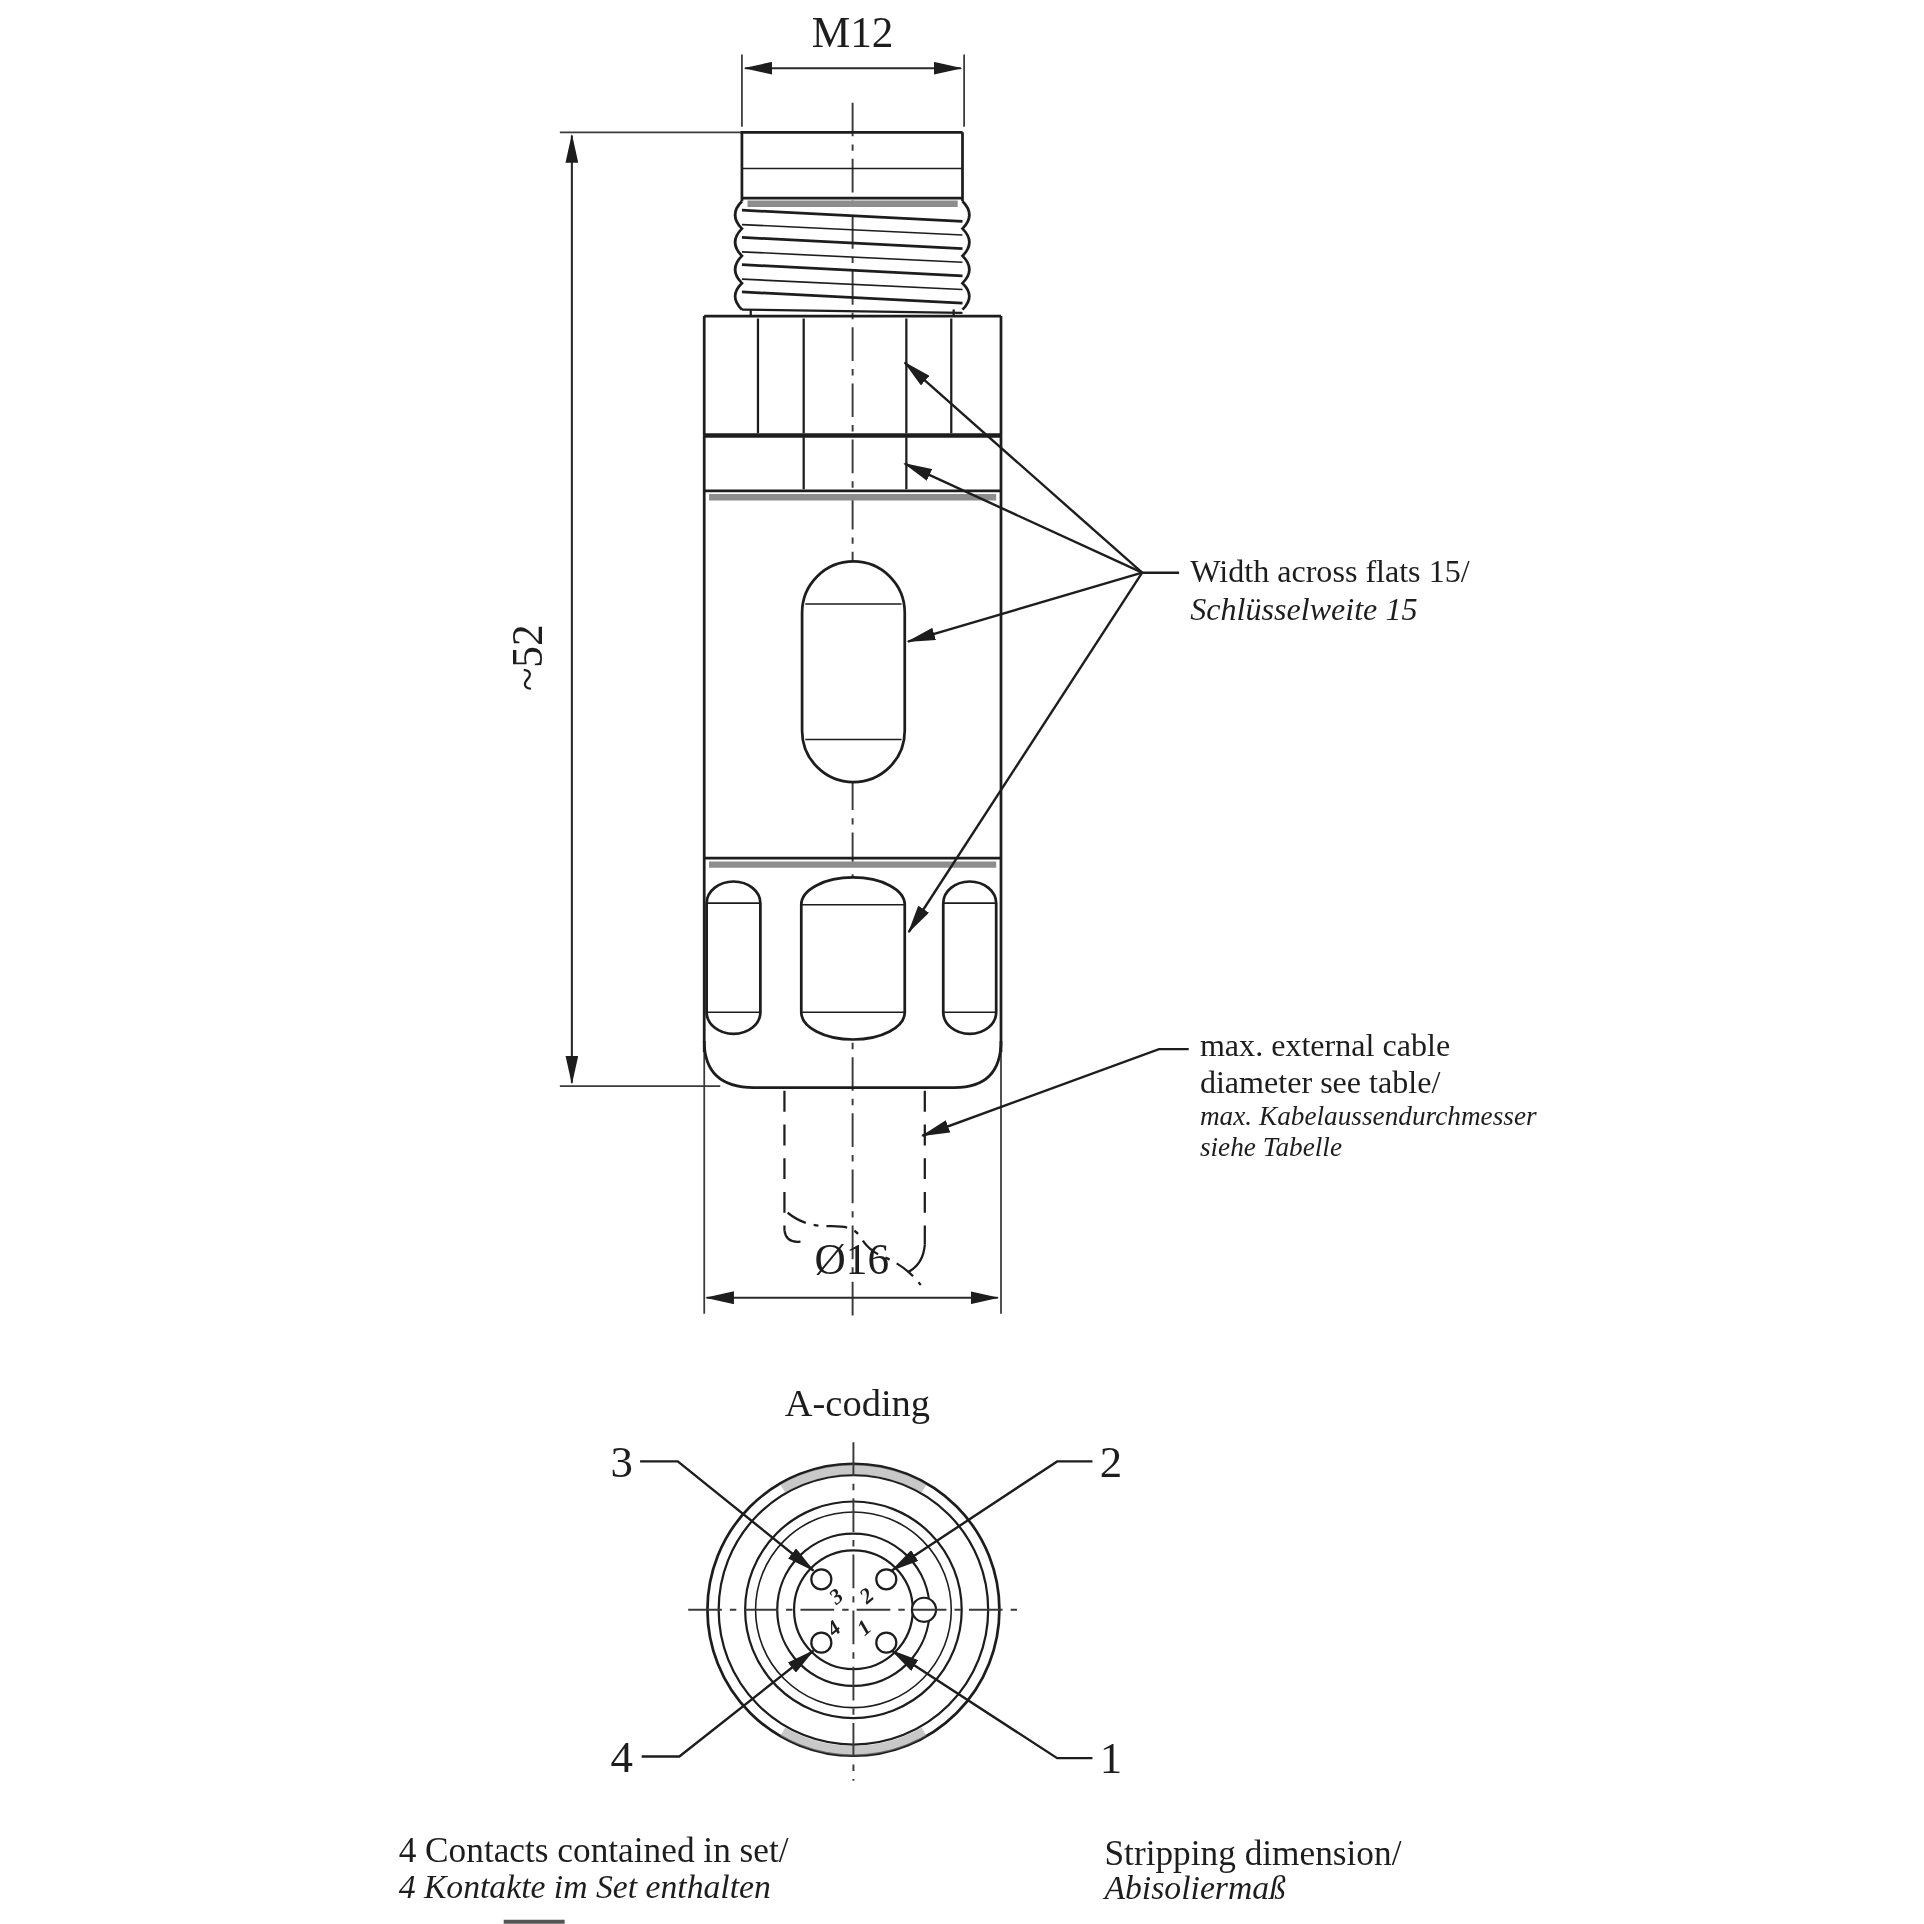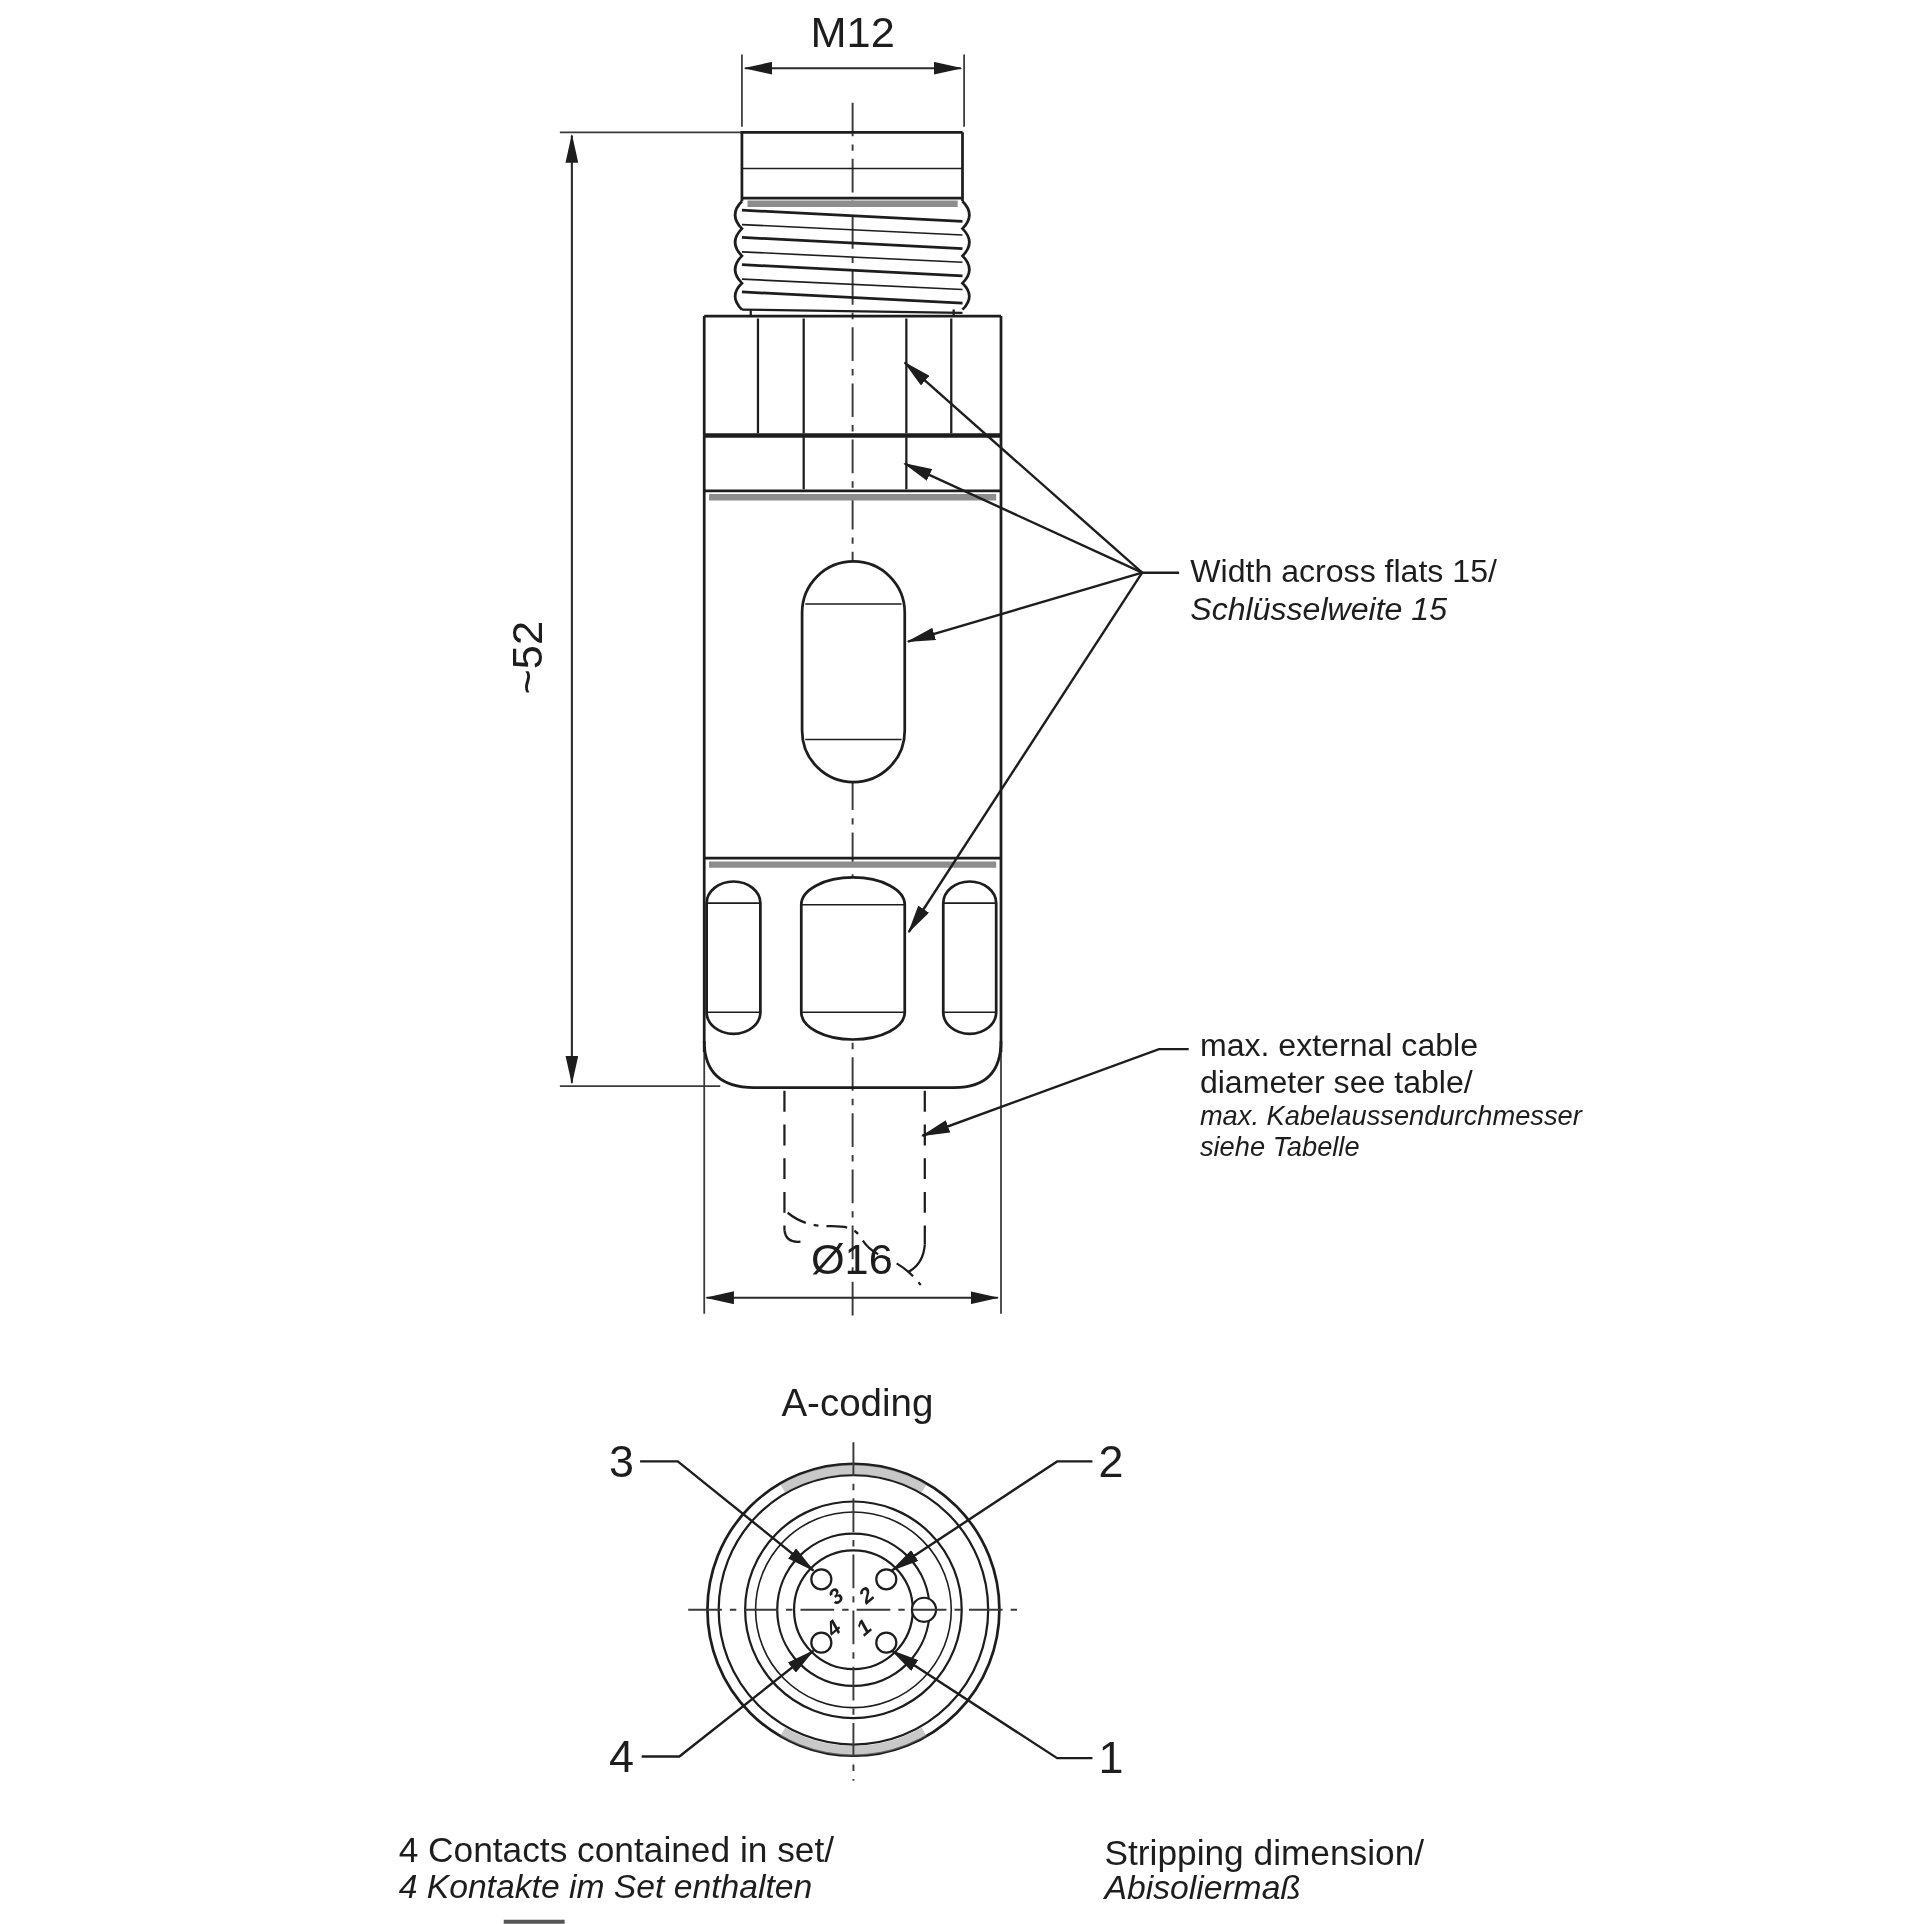--- a/index.html
+++ b/index.html
@@ -1,17 +1,17 @@
 <!DOCTYPE html>
 <html style="font-size:13px"><head>
 <meta charset="utf-8">
 <style>
   html,body{margin:0;padding:0;background:#ffffff;}
   .page{width:1925px;height:1925px;position:relative;background:#ffffff;
-        font-family:Liberation Sans, sans-serif;}
+        font-family:Liberation Serif, serif;}
   svg{display:block;}
   .ln   {stroke:#1d1d1d;fill:none;}
   .thk  {stroke-width:3.4;}
   .med  {stroke-width:2.8;}
   .thin {stroke-width:2;}
   .heavy{stroke-width:5.5;}
   .shade{stroke:#8d8d8d;stroke-width:8;fill:none;}
   .ext  {stroke:#3a3a3a;stroke-width:2.2;fill:none;}
   .dimln{stroke:#2a2a2a;stroke-width:2.6;fill:none;}
   .cl   {stroke:#3a3a3a;stroke-width:2.4;fill:none;stroke-dasharray:42 10 8 10;}

